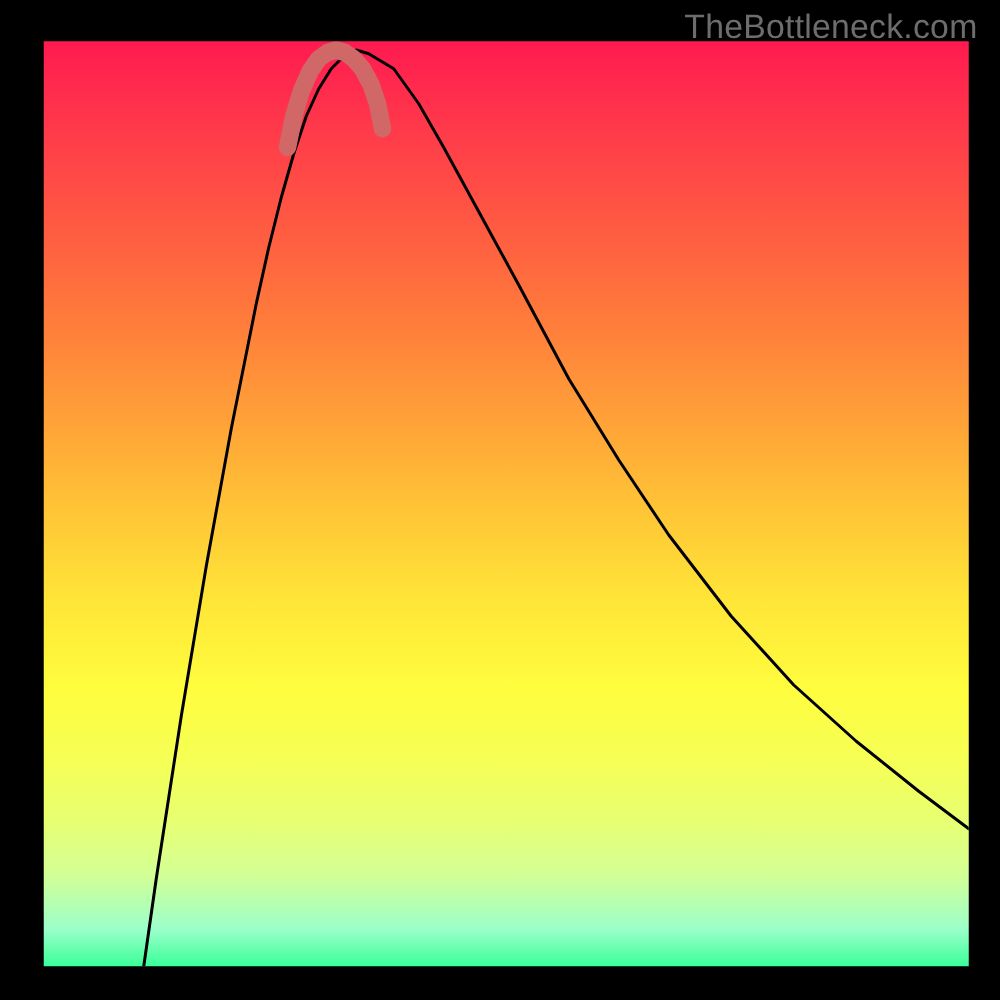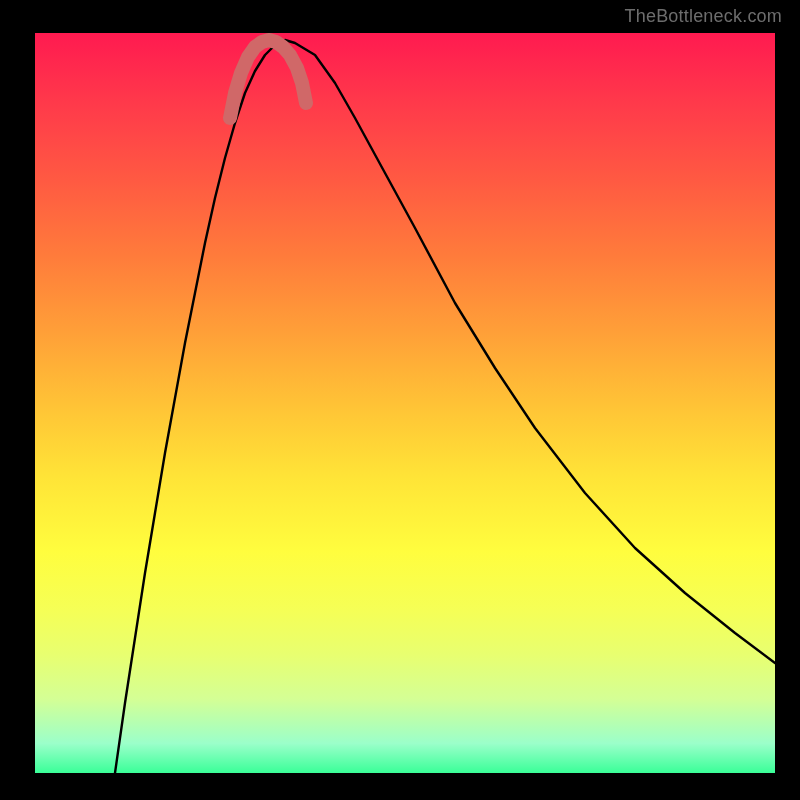--- a/index.html
+++ b/index.html
@@ -29,21 +29,21 @@
       #e8ff70 84%,
       #d4ff95 90%,
       #9bffca 96%,
       #3aff98 100%);
   }
   .watermark {
     position: absolute;
     top: 6px;
     right: 18px;
     font-family: Arial, Helvetica, sans-serif;
-    font-size: 18px;
+    font-size: 27px;
     color: #6d6d6d;
     font-weight: 400;
     letter-spacing: 0.2px;
   }
   svg.curve-layer {
     position: absolute;
     left: 0; top: 0;
     width: 740px; height: 740px;
   }
 </style>

